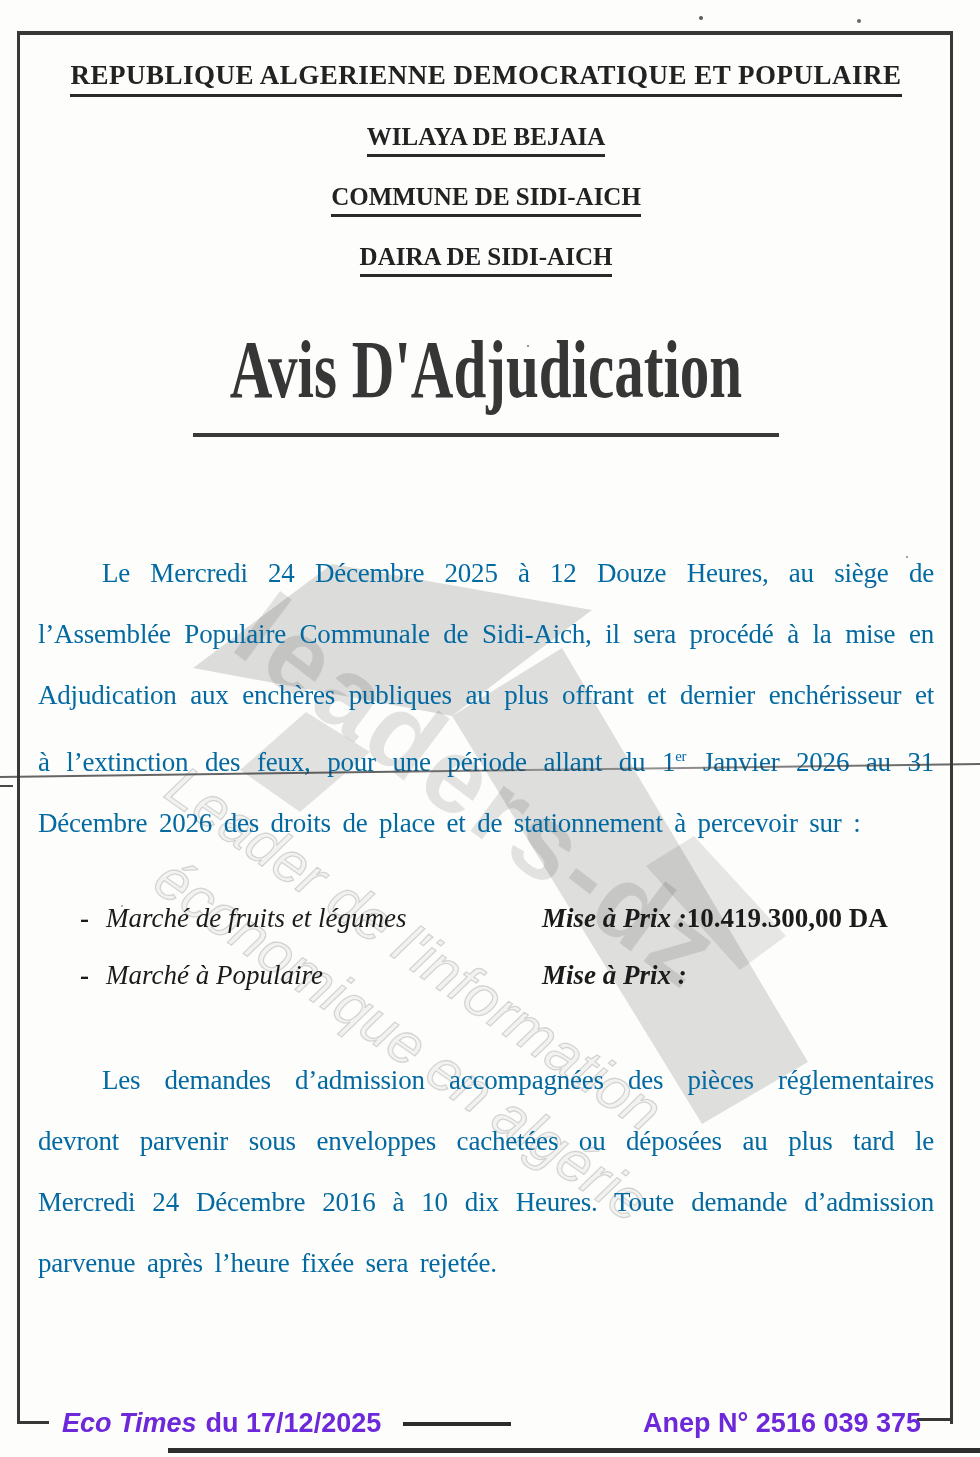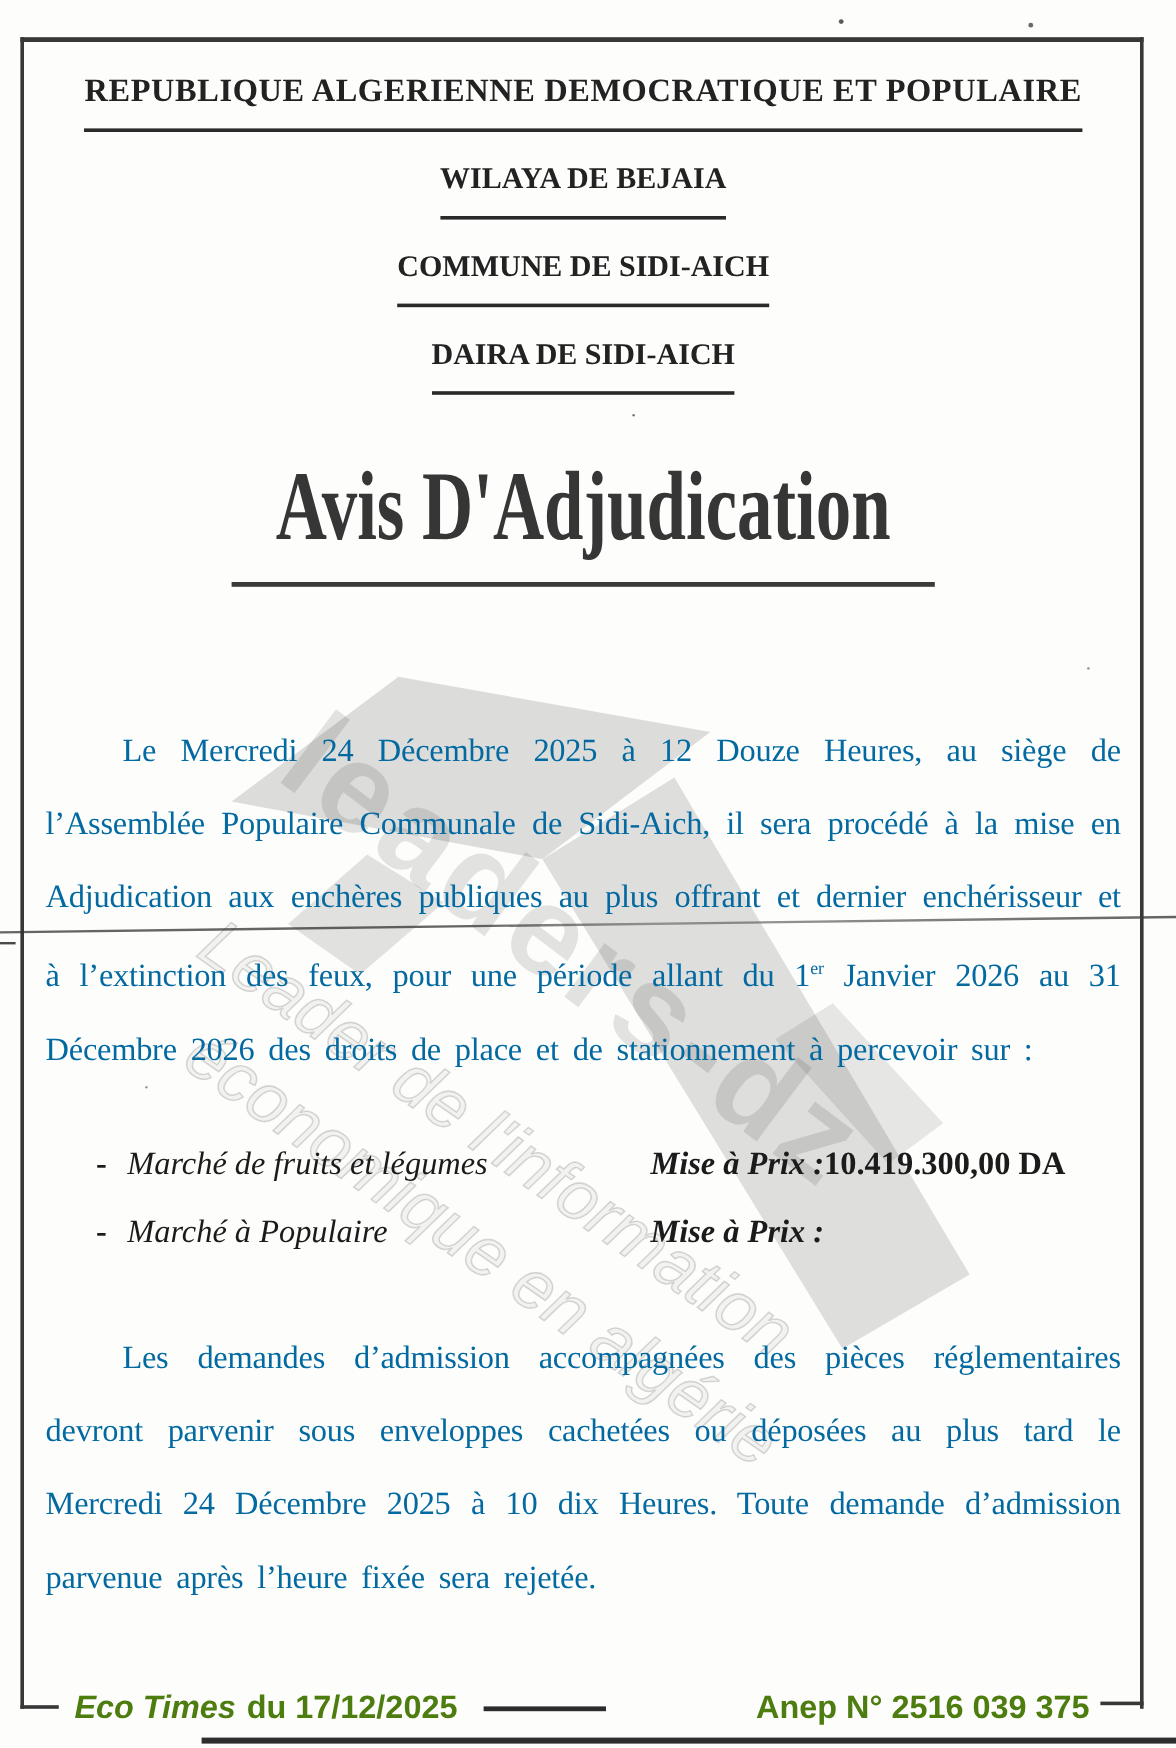--- a/index.html
+++ b/index.html
@@ -24,21 +24,21 @@
     position:absolute; z-index:2; left:17px; top:31px; width:936px; height:1393px;
     box-sizing:border-box;
     border-top:4px solid #383838; border-left:3px solid #383838; border-right:3px solid #383838;
     padding:24px 16px 0 18px;
   }
   .frame::before{content:""; position:absolute; left:-3px; bottom:0; width:32px; height:3px; background:#383838;}
   .frame::after{content:""; position:absolute; right:-3px; bottom:3px; width:36px; height:3px; background:#383838;}
   
   .hdr{text-align:center; font-weight:bold; color:#222;}
   .hdr-line{margin:0 0 26px;}
-  .hdr-line span{display:inline-block; border-bottom:3px solid #2a2a2a; padding-bottom:16px;}
+  .hdr-line span{display:inline-block; border-bottom:3px solid #2a2a2a; padding-bottom:3px;}
   .hdr-1{font-size:27px; letter-spacing:.5px; line-height:32px;}
   .hdr-2,.hdr-3,.hdr-4{font-size:25px; line-height:28px;margin-top:24px;}
   
   .doc-title{
     margin:44px 0 0; text-align:center; font-weight:bold; color:#363636;
     font-size:82px; line-height:98px; white-space:nowrap;
     transform:scaleX(.72); transform-origin:center;
   }
   .title-rule{width:586px; height:4px; background:#3a3a3a; margin:14px auto 0;}
   
@@ -53,23 +53,23 @@
   
   .lots{margin-top:36px;}
   .lot-row{display:flex; align-items:baseline; font-size:27px; line-height:57px;}
   .lot-bullet{width:26px; padding-left:42px; font-weight:bold;}
   .lot-name{font-style:italic; flex:1;}
   .lot-right{display:flex; width:392px;}
   .lot-price-label{font-style:italic; font-weight:bold; white-space:nowrap;}
   .lot-price{font-weight:bold; flex:1; text-align:left; white-space:nowrap;}
   
   .footer{
-    position:absolute; z-index:2; left:62px; right:72px; top:1408px;
+    position:absolute; z-index:2; left:62px; right:59px; top:1408px;
     display:flex; align-items:center;
-    font-family:"Liberation Sans", sans-serif; font-weight:bold; font-size:27px; color:#4d7c0f;
+    font-family:"Liberation Sans", sans-serif; font-weight:bold; font-size:27px; color:#6d28d9;
   }
   .source{white-space:nowrap;}
   .source-name{font-style:italic; margin-right:9px;}
   .mid-rule{flex:1; max-width:322px; height:4px; background:#2c2c2c; margin:0 24px 0 22px;}
   .footer-spacer{flex:1;}
   .anep{white-space:nowrap;}
   .bottom-rule{position:absolute; z-index:2; left:168px; right:0; top:1448px; height:5px; background:#2e2e2e;}
 </style>
 </head>
 <body>
@@ -117,21 +117,21 @@
       </div>
       <div class="lot-row">
         <span class="lot-bullet">-</span>
         <span class="lot-name">Marché à Populaire</span>
         <span class="lot-right">
           <span class="lot-price-label">Mise à Prix :</span>
         </span>
       </div>
     </div>
 
-    <p class="body-par p2">Les demandes d’admission accompagnées des pièces réglementaires devront parvenir sous enveloppes cachetées ou déposées au plus tard le Mercredi 24 Décembre 2025 à 10 dix Heures. Toute demande d’admission parvenue après l’heure fixée sera rejetée.</p>
+    <p class="body-par p2">Les demandes d’admission accompagnées des pièces réglementaires devront parvenir sous enveloppes cachetées ou déposées au plus tard le Mercredi 24 Décembre 2016 à 10 dix Heures. Toute demande d’admission parvenue après l’heure fixée sera rejetée.</p>
 
   </div>
 
   <div class="footer">
     <span class="source">
       <span class="source-name">Eco Times</span><span>du 17/12/2025</span>
     </span>
     <span class="mid-rule"></span>
     <span class="footer-spacer"></span>
     <span class="anep">Anep N° 2516 039 375</span>

